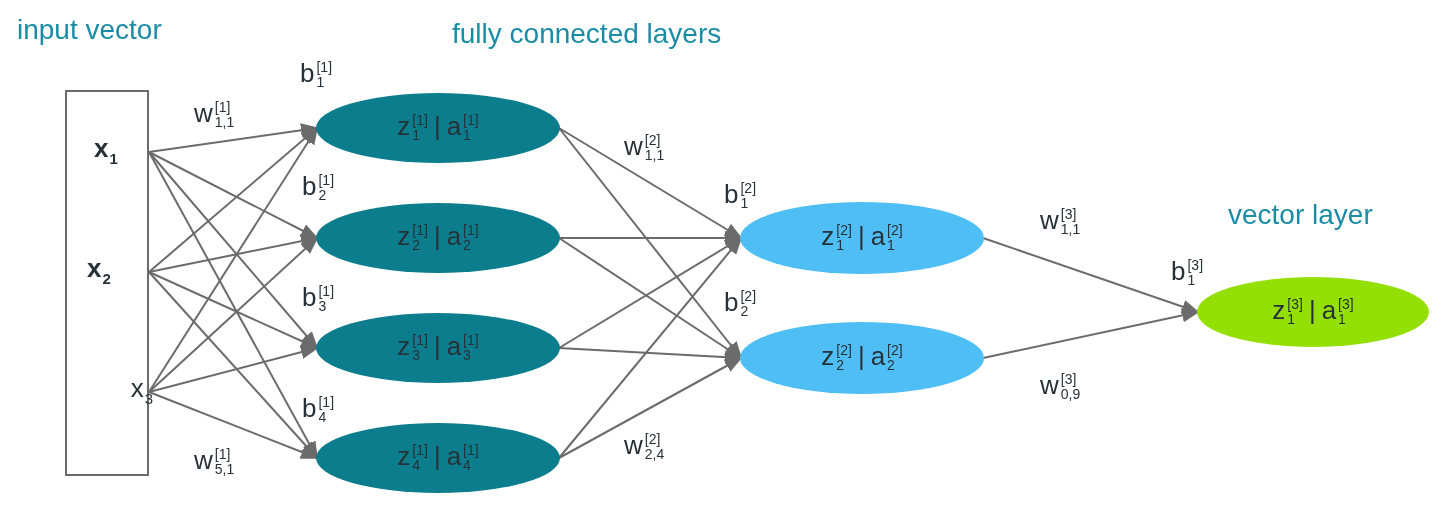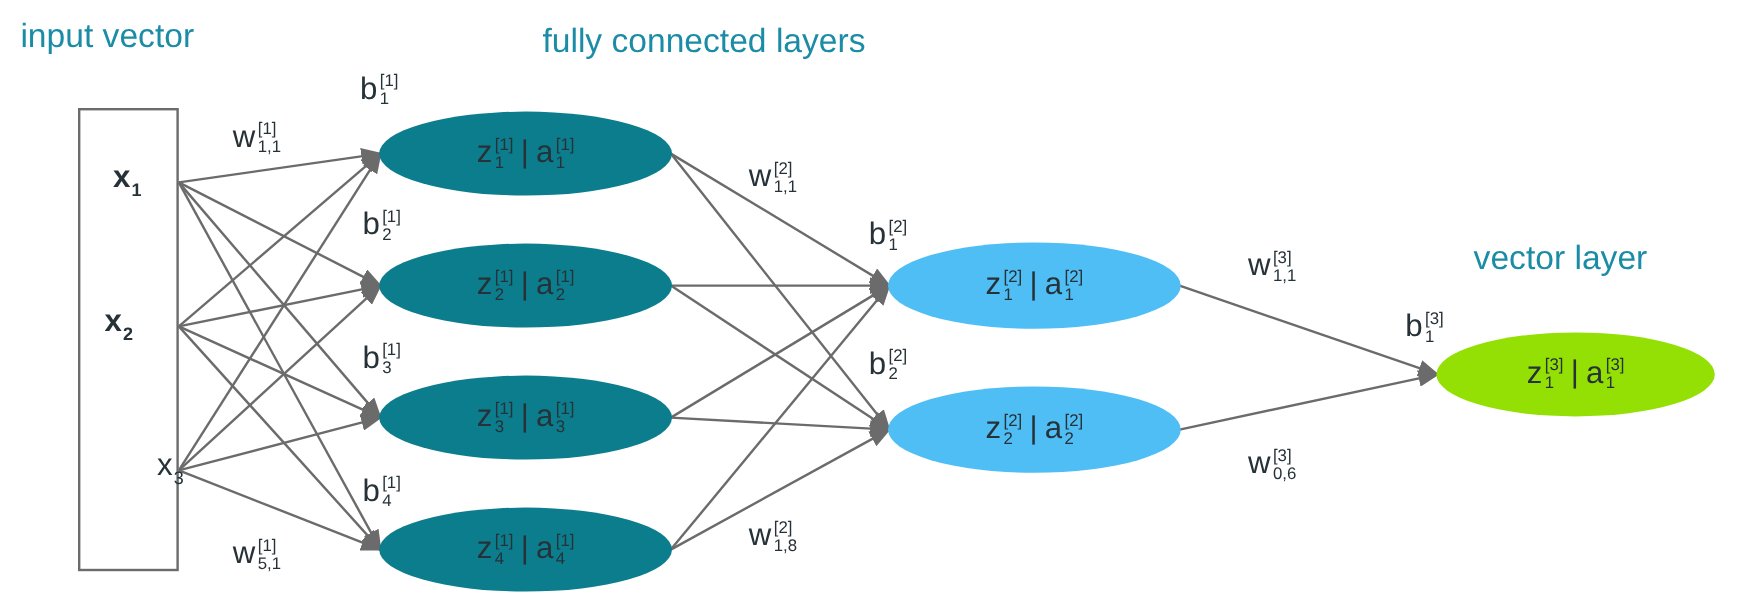--- a/index.html
+++ b/index.html
@@ -211,24 +211,24 @@
   <div class="lbl" style="left:194px;top:447px;"><span>w</span><span class="stack">
         <span class="sup">[1]</span>
         <span class="sub">5,1</span>
       </span></div>
   <div class="lbl" style="left:624px;top:133px;"><span>w</span><span class="stack">
         <span class="sup">[2]</span>
         <span class="sub">1,1</span>
       </span></div>
   <div class="lbl" style="left:624px;top:432px;"><span>w</span><span class="stack">
         <span class="sup">[2]</span>
-        <span class="sub">1,8</span>
+        <span class="sub">2,4</span>
       </span></div>
   <div class="lbl" style="left:1040px;top:207px;"><span>w</span><span class="stack">
         <span class="sup">[3]</span>
         <span class="sub">1,1</span>
       </span></div>
   <div class="lbl" style="left:1040px;top:372px;"><span>w</span><span class="stack">
         <span class="sup">[3]</span>
-        <span class="sub">0,6</span>
+        <span class="sub">0,9</span>
       </span></div>
 
 </div>
 
 </body></html>

